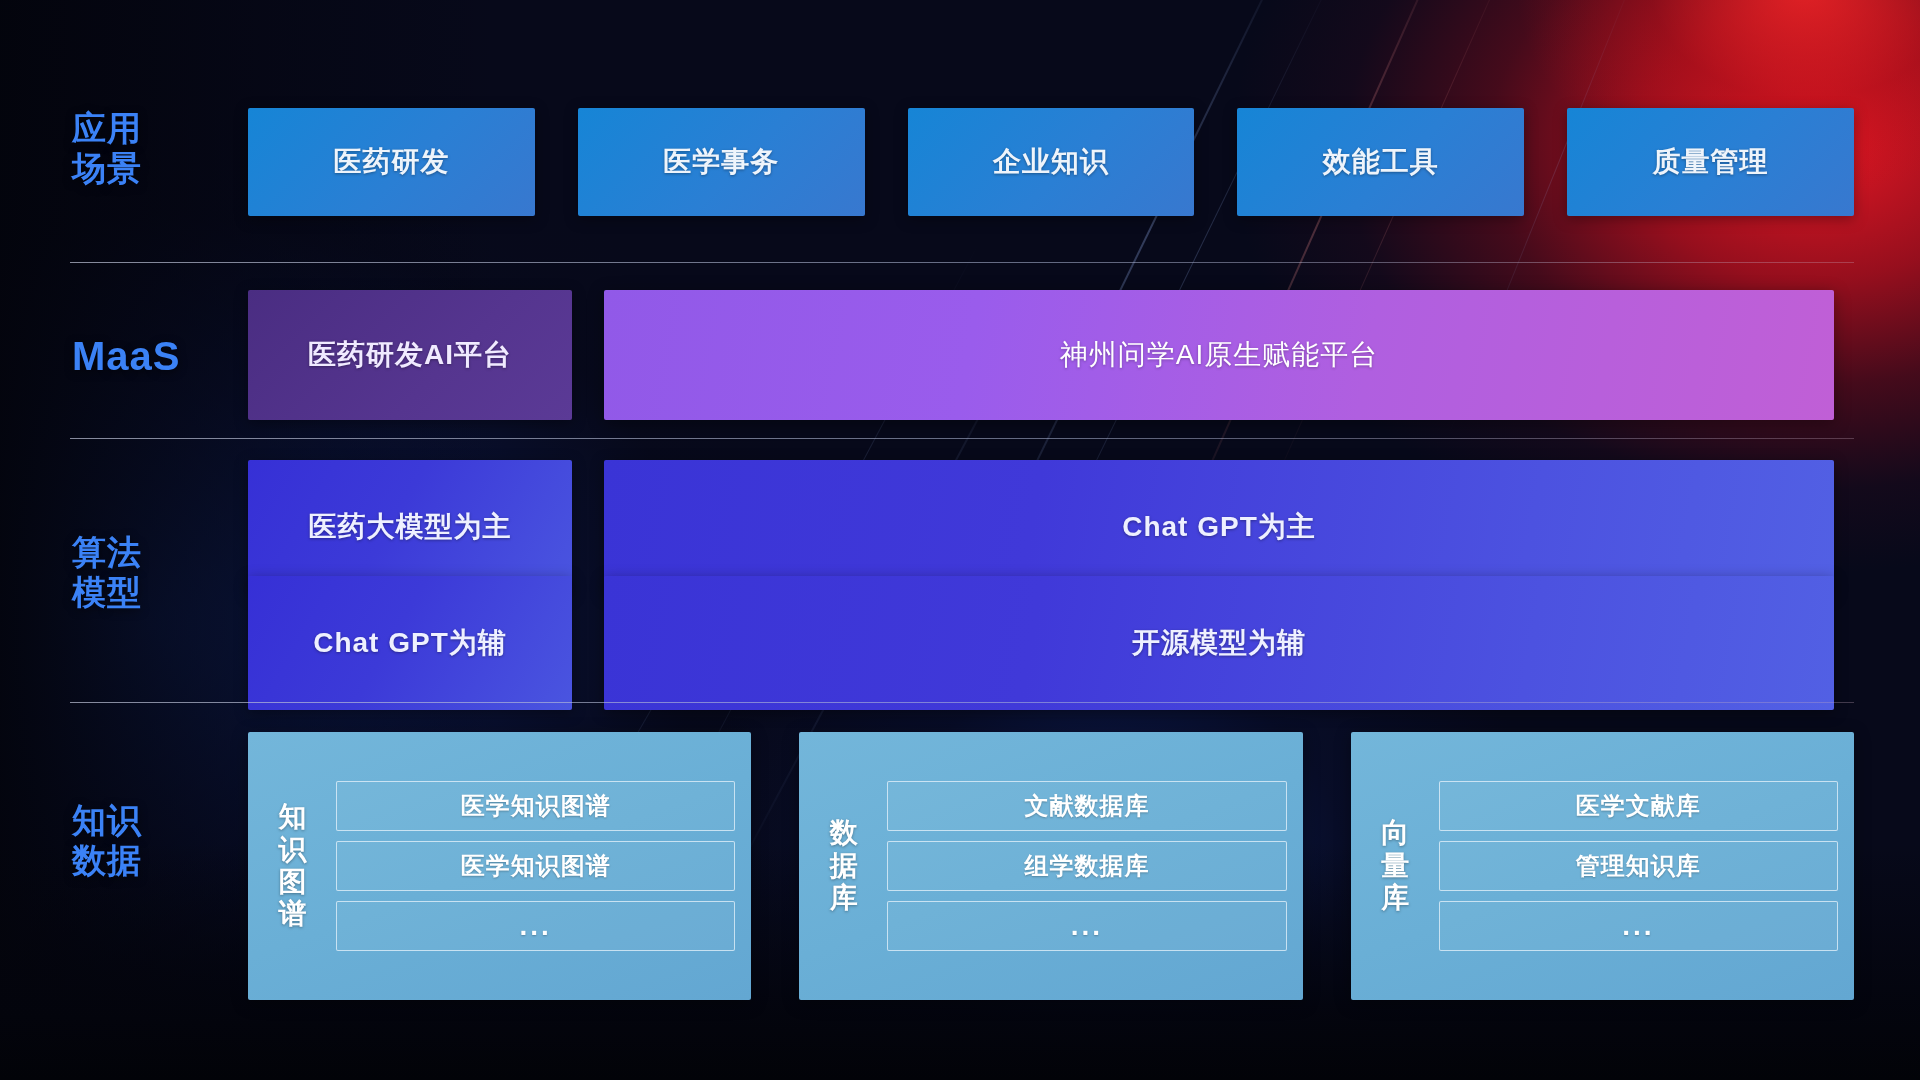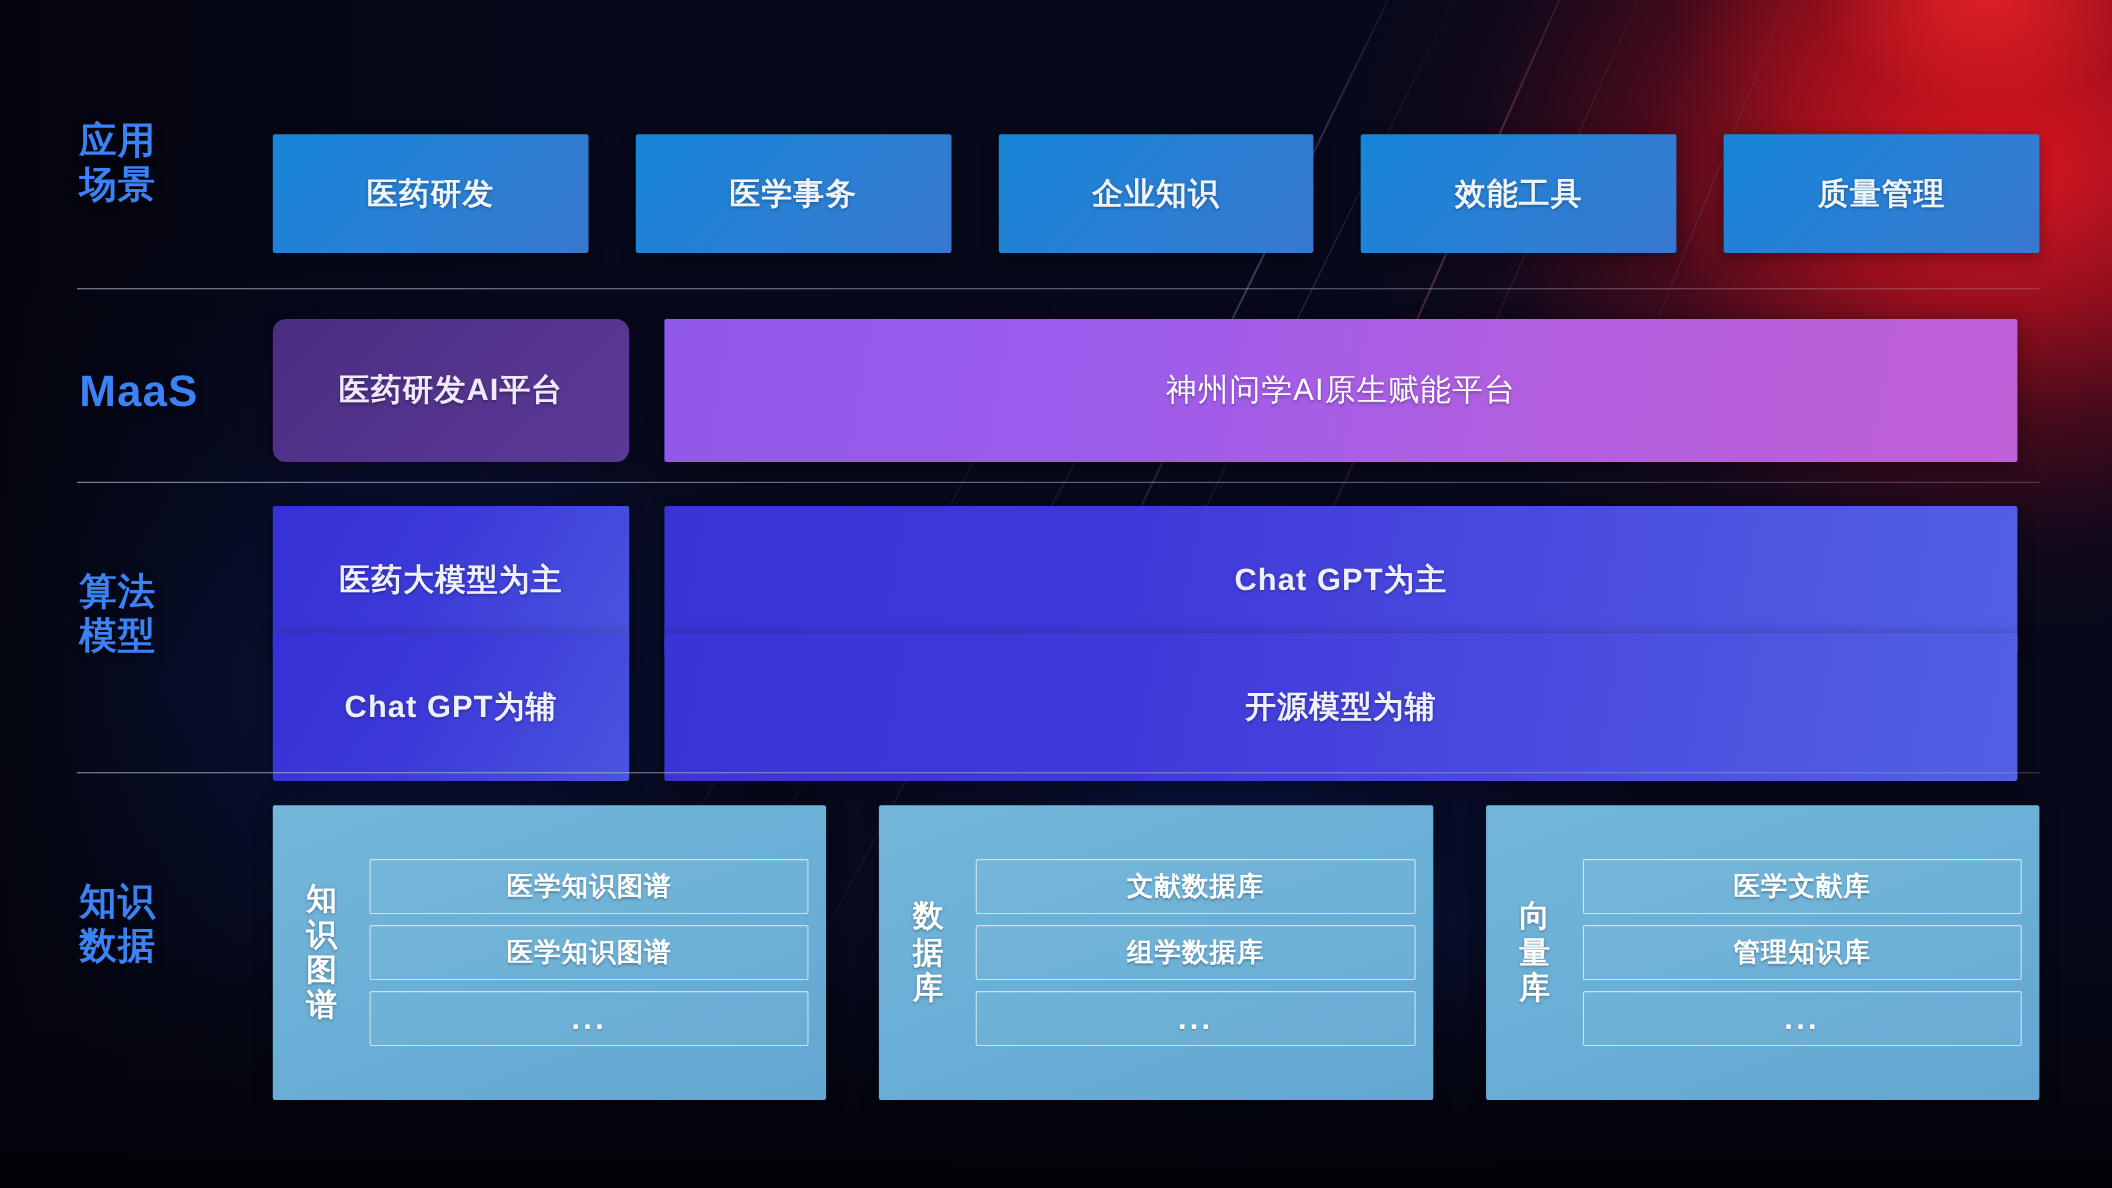--- a/index.html
+++ b/index.html
@@ -80,21 +80,21 @@
     height:108px;border-radius:2px;
     display:flex;align-items:center;justify-content:center;
     color:#eef4fb;font-size:28px;font-weight:bold;letter-spacing:1px;
     background:linear-gradient(135deg,#1685d6 0%,#2a7fd4 55%,#3878cf 100%);
     box-shadow:0 3px 14px rgba(0,0,0,.35);
     text-shadow:0 1px 3px rgba(0,0,0,.35);
   }
 
   
   .maas-left{
-    height:130px;border-radius:12px;
+    height:130px;border-radius:2px;
     display:flex;align-items:center;justify-content:center;
     color:#f0eaff;font-size:28px;font-weight:bold;letter-spacing:1px;
     background:linear-gradient(135deg,#4a2d82 0%,#55358f 60%,#5b3a96 100%);
     box-shadow:0 3px 14px rgba(0,0,0,.35);
     text-shadow:0 1px 3px rgba(0,0,0,.35);
   }
   .maas-right{
     height:130px;border-radius:2px;
     display:flex;align-items:center;justify-content:center;
     color:#ffffff;font-size:28px;font-weight:normal;letter-spacing:1px;
@@ -162,21 +162,21 @@
   </div>
   <div class="bg-dark-left"></div>
   <div class="bg-dark-bottom"></div>
 </div>
 
 <div id="diagram">
 
   <div class="rowlabel" style="top:108px;">应用
 场景</div>
 
-  <div class="row" style="left:248px;top:122px;width:1606px;gap:43px;">
+  <div class="row" style="left:248px;top:108px;width:1606px;gap:43px;">
     <div class="scene-box" style="width:288px;">
       <span>医药研发</span>
     </div>
     <div class="scene-box" style="width:288px;">
       <span>医学事务</span>
     </div>
     <div class="scene-box" style="width:288px;">
       <span>企业知识</span>
     </div>
     <div class="scene-box" style="width:288px;justify-content:center;">
@@ -195,21 +195,21 @@
     <div class="maas-left" style="width:324px;">
       <span>医药研发AI平台</span>
     </div>
     <div class="maas-right" style="width:1230px;margin-left:32px;">
       <span>神州问学AI原生赋能平台</span>
     </div>
   </div>
 
   <div class="divider" style="top:438px;"></div>
 
-  <div class="rowlabel" style="top:518px;">算法
+  <div class="rowlabel" style="top:532px;">算法
 模型</div>
 
   <div class="row" style="left:248px;top:460px;width:1606px;">
     <div class="algo-box" style="width:324px;">
       <span>医药大模型为主</span>
     </div>
     <div class="algo-box wide" style="width:1230px;margin-left:32px;">
       <span>Chat GPT为主</span>
     </div>
   </div>

